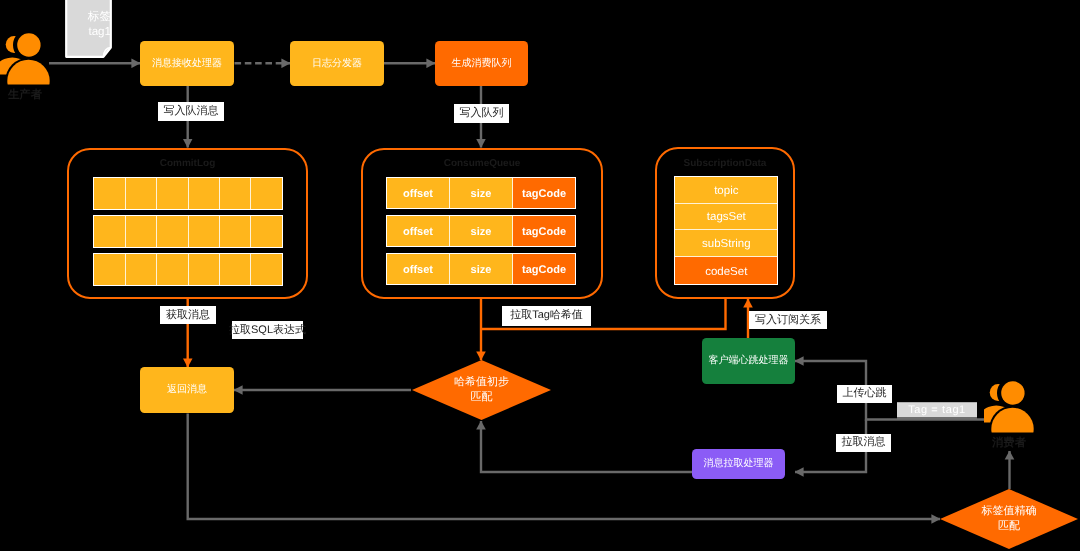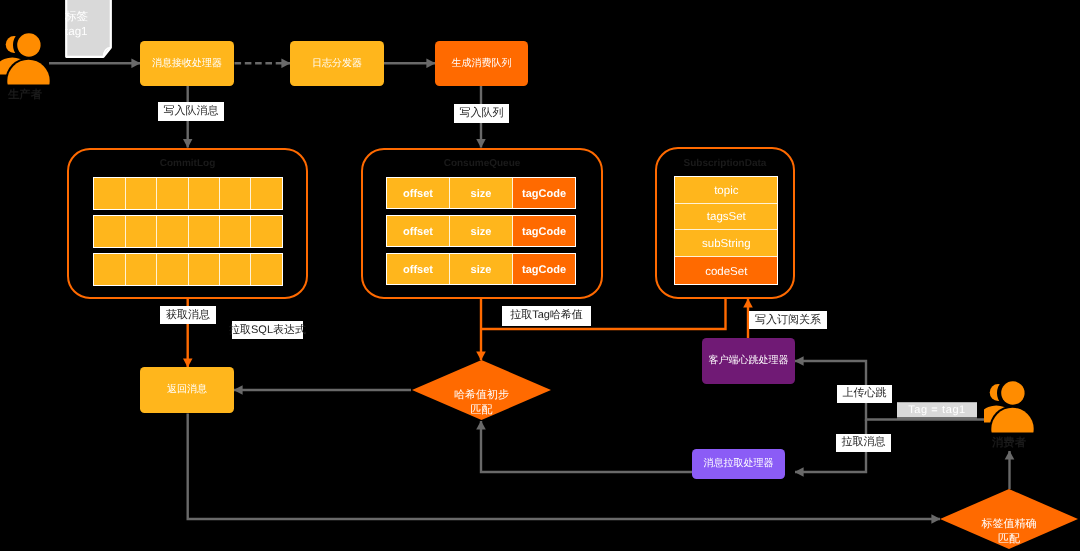--- a/index.html
+++ b/index.html
@@ -6,21 +6,21 @@
   html,body{margin:0;padding:0;background:#000;}
   #stage{position:relative;width:1080px;height:551px;background:#000;overflow:hidden;
          font-family:"Liberation Sans",sans-serif;-webkit-font-smoothing:antialiased;
          text-rendering:geometricPrecision;transform:translateZ(0);}
   svg.layer{position:absolute;left:0;top:0;width:1080px;height:551px;pointer-events:none;}
   .node{position:absolute;box-sizing:border-box;display:flex;align-items:center;
         justify-content:center;border-radius:4.5px;color:#fff;text-align:center;
         line-height:1.2;opacity:.999;}
   .decision{position:absolute;display:flex;align-items:center;justify-content:center;
         color:#fff;text-align:center;line-height:1.35;opacity:.999;}
-  .decision .dtxt{position:relative;z-index:2;top:13px;}
+  .decision .dtxt{position:relative;z-index:2;top:0;}
   .edge-label{position:absolute;box-sizing:border-box;display:flex;align-items:center;
         justify-content:center;background:#fff;color:#262626;white-space:nowrap;
         font-size:11px;line-height:1;opacity:.999;}
   .ctr-title{position:absolute;color:#1a1a1a;white-space:nowrap;text-align:center;
         font-size:10px;line-height:1;font-weight:600;opacity:.999;}
   .actor-label{position:absolute;color:#1a1a1a;white-space:nowrap;text-align:center;
         font-size:11.3px;line-height:1;font-weight:600;opacity:.999;}
   .ctr{position:absolute;box-sizing:border-box;border:2px solid #FF6A00;border-radius:23px;}
   .cl-row{position:absolute;box-sizing:border-box;display:flex;background:#fff;
           border:1.1px solid #fff;}
@@ -132,40 +132,40 @@
     </g>
   </svg>
 </div>
 <div class="actor-label" style="left:984px;top:438px;width:50px;">消费者</div>
 
 <div style="position:absolute;left:65px;top:-2px;width:48px;height:61px;">
   <svg width="48" height="61" viewBox="0 0 48 61" style="position:absolute;left:0;top:0;">
     <path d="M 1.2 0 L 45.8 0 L 45.8 49.5 L 38.4 58.8 L 1.2 58.8 Z" fill="#D9D9D9" stroke="#FFFFFF" stroke-width="2.2" stroke-linejoin="round"></path>
     <path d="M 45.8 49.5 Q 39 50.1 38.4 58.8" fill="none" stroke="#FFFFFF" stroke-width="1.5"></path>
   </svg>
-  <div style="position:absolute;left:0;top:11px;width:46px;text-align:left;color:#fff;
+  <div style="position:absolute;left:0;top:11px;width:46px;text-align:right;color:#fff;
               font-size:11.6px;line-height:1.3;">
     <div>标签</div>
     <div>tag1</div>
   </div>
 </div>
 
 <div class="node" style="left:140px;top:41px;width:94px;height:45px;background:#FFB61C;font-size:10px;">
   <span>消息接收处理器</span>
 </div>
 <div class="node" style="left:290px;top:41px;width:94px;height:45px;background:#FFB61C;font-size:10px;">
   <span>日志分发器</span>
 </div>
 <div class="node" style="left:435px;top:41px;width:93px;height:45px;background:#FF6A00;font-size:10px;">
   <span>生成消费队列</span>
 </div>
 <div class="node" style="left:140px;top:367px;width:94px;height:46px;background:#FFB61C;font-size:10px;">
   <span>返回消息</span>
 </div>
-<div class="node" style="left:702px;top:338px;width:93px;height:46px;background:#701a75;font-size:10px;">
+<div class="node" style="left:702px;top:338px;width:93px;height:46px;background:#15803d;font-size:10px;">
   <span>客户端心跳处理器</span>
 </div>
 <div class="node" style="left:692px;top:449px;width:93px;height:30px;background:#8b5cf6;font-size:10px;">
   <span>消息拉取处理器</span>
 </div>
 
 <div class="decision" style="left:412px;top:360px;width:139px;height:60px;">
   <svg width="139" height="60" viewBox="0 0 139 60" style="position:absolute;left:0;top:0;">
     <polygon points="69.5,0 139,30 69.5,60 0,30" fill="#FF6A00"></polygon>
   </svg>

